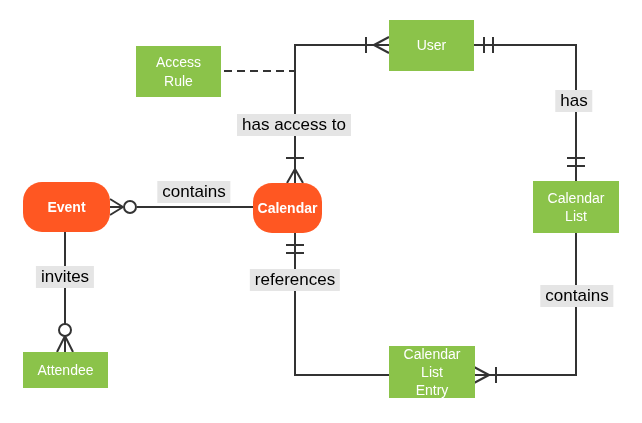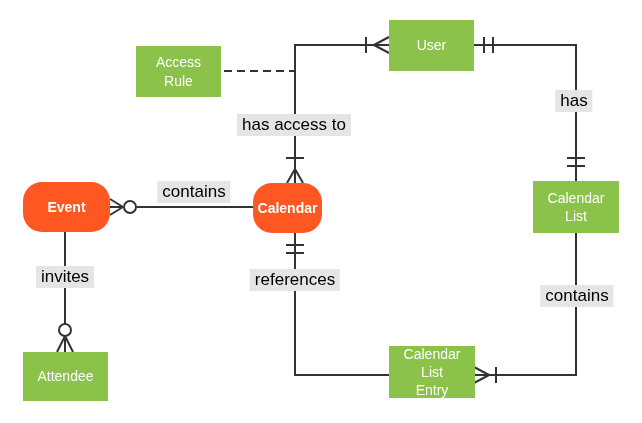--- a/index.html
+++ b/index.html
@@ -19,21 +19,21 @@
   }
   .entity.orange { background:#FF5722; font-weight:bold;border-radius:19px; }
   .entity.green  { background:#8BC34A; font-weight:normal; }
 
   #ent-access-rule        { left:100px; top:46px;  width:85px; height:51px;margin-left:36px; }
   #ent-user               { left:389px; top:20px;  width:85px; height:51px; }
   #ent-event              { left:23px;  top:182px; width:87px; height:50px; }
   #ent-calendar           { left:253px; top:183px; width:69px; height:50px; }
   #ent-calendar-list      { left:533px; top:181px; width:86px; height:52px;align-items:center; }
   #ent-calendar-list-entry{ left:389px; top:346px; width:86px; height:52px; }
-  #ent-attendee           { left:23px;  top:352px; width:85px; height:49px; }
+  #ent-attendee           { left:23px;  top:352px; width:85px; height:36px; }
 
   .rel-label {
     position:absolute; transform:translate(-50%,-50%); background:#e5e5e5;
     padding:1px 5px; font-size:17px; color:#000000; white-space:nowrap;
   }
   #lbl-contains-top  { left:194px; top:192px; }
   #lbl-has-access-to { left:294px; top:125px; }
   #lbl-has           { left:574px; top:101px; }
   #lbl-contains-right{ left:577px; top:296px; }
   #lbl-references    { left:295px; top:280px; }

